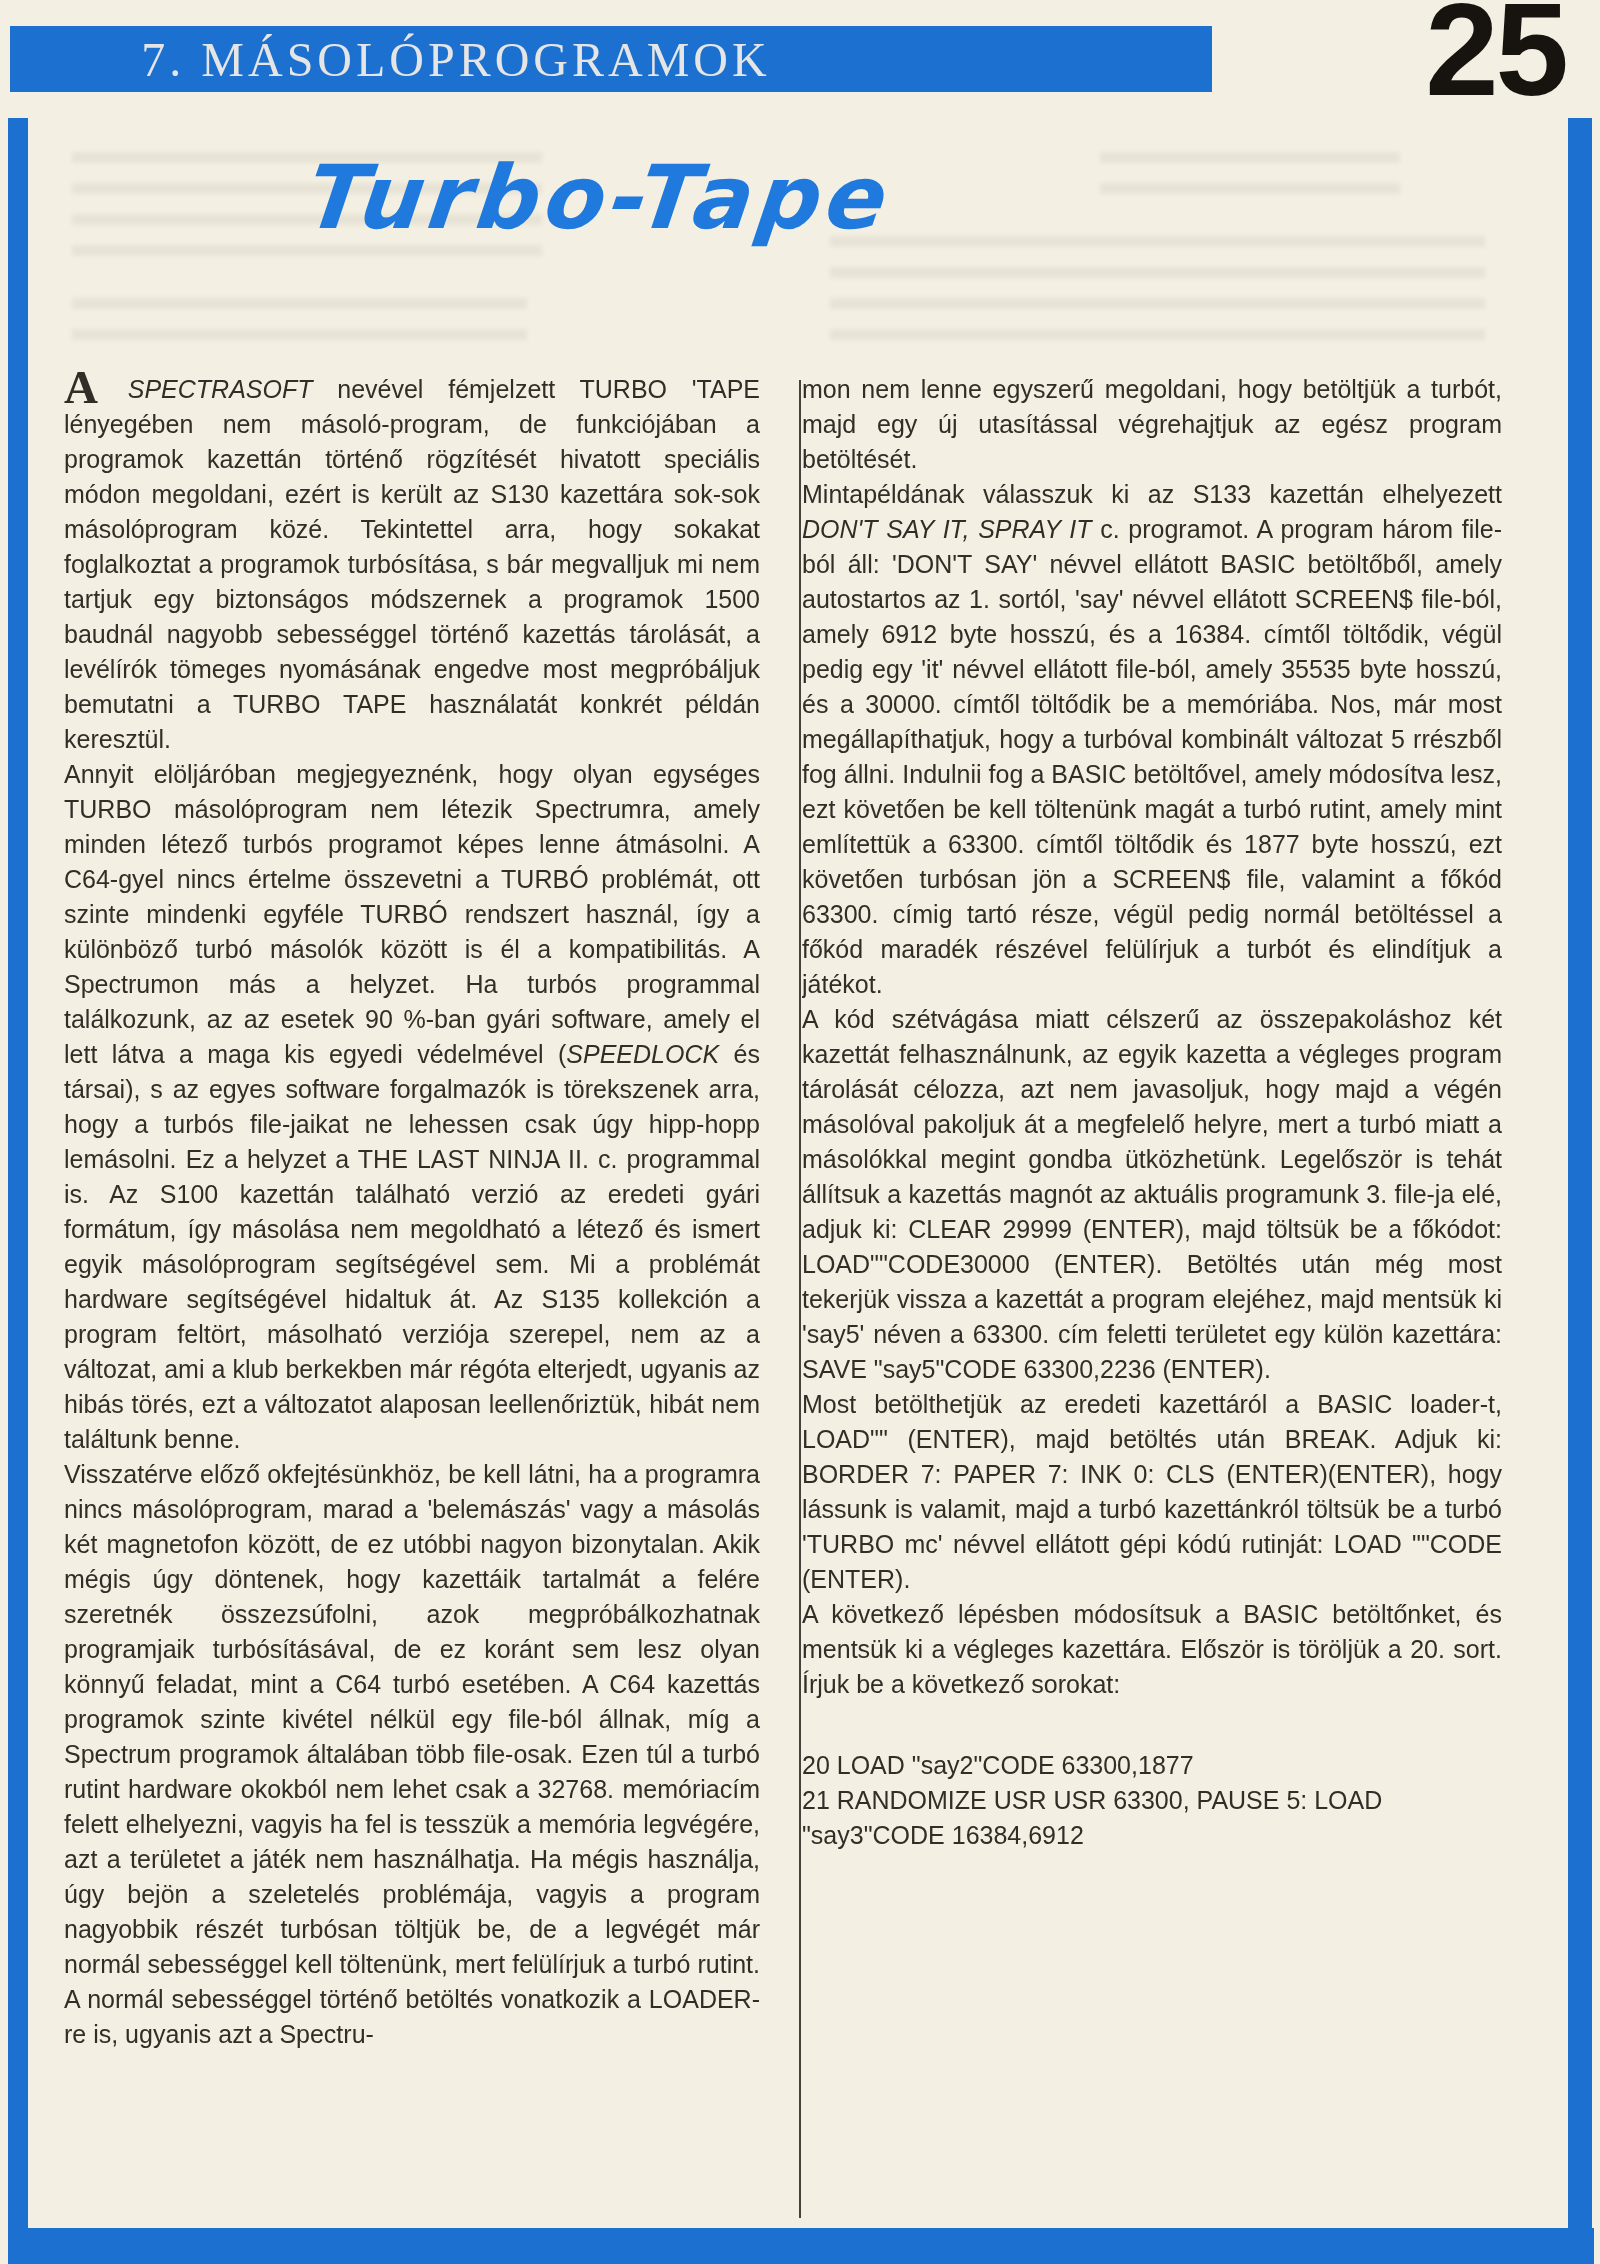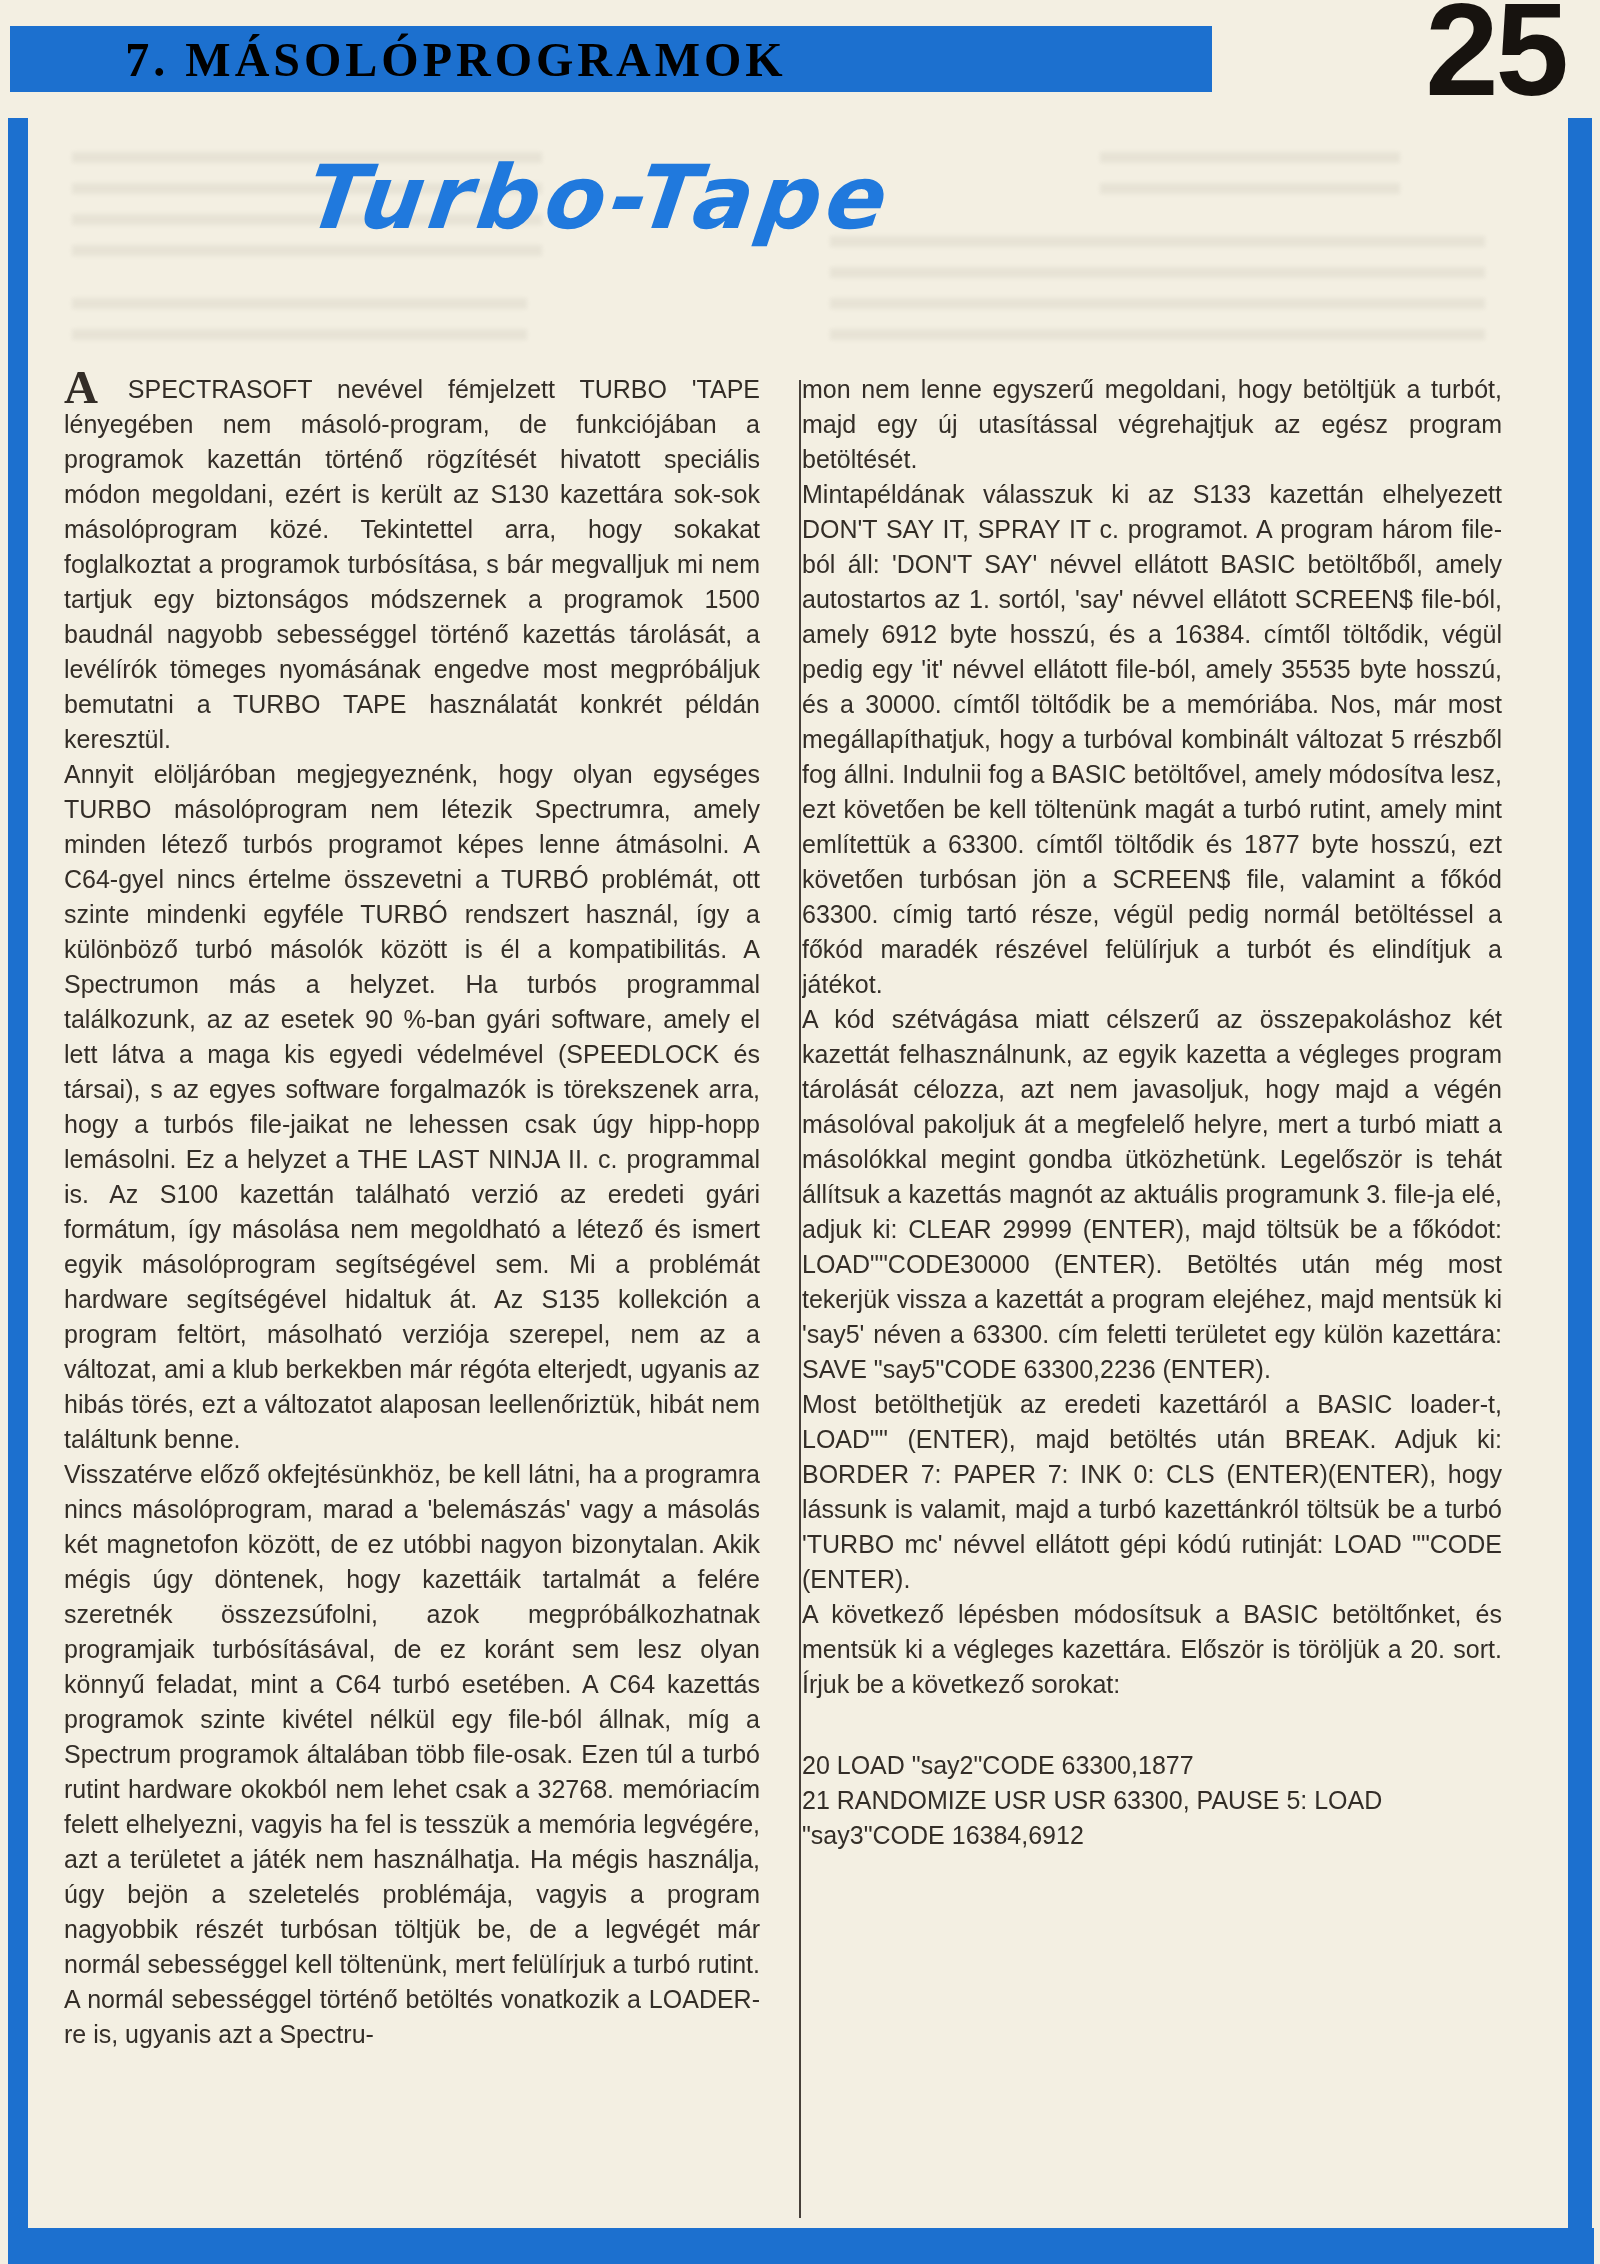--- a/index.html
+++ b/index.html
@@ -13,22 +13,22 @@
     background-color:var(--page-bg,#f3efe2);
     overflow:hidden;font-family:"Liberation Sans",sans-serif;
   }
   .header-bar{
     position:absolute;left:10px;top:26px;width:1202px;height:66px;
     background:var(--bar-blue,#1c70cf);
     display:flex;align-items:center;justify-content:center;
     padding-right:310px;box-sizing:border-box;
   }
   .header-title{
-    font-family:"Liberation Serif",serif;font-weight:700;font-size:48px;
-    color:#000000;letter-spacing:4px;white-space:nowrap;
+    font-family:"Liberation Serif",serif;font-weight:400;font-size:48px;
+    color:#e5e5e5;letter-spacing:4px;white-space:nowrap;
   }
   .page-number{
     position:absolute;top:-16px;right:34px;line-height:1.0;
     font-family:"Liberation Sans",sans-serif;font-weight:700;
     font-size:132px;letter-spacing:-3px;color:var(--ink-black,#17130f);
   }
   .article-title{
     position:absolute;left:300px;top:146px;width:600px;text-align:center;
     font-family:"DejaVu Sans",sans-serif;font-style:italic;font-weight:bold;
     font-size:88px;color:var(--title-blue,#2079dd);
@@ -42,21 +42,21 @@
   .column{
     position:absolute;top:372px;color:var(--ink,#332d27);
     font-size:25px;line-height:35px;text-align:justify;overflow:hidden;
   }
   .column.left{left:64px;width:696px;height:1848px;}
   .column.right{left:802px;width:700px;height:1852px;}
   .para{margin:0;}
   .para.code{text-align:left;}
   .para.gap{margin-top:46px;}
   .s-b{font-weight:normal;}
-  .s-i{}
+  .s-i{font-style:italic;}
   .s-dc{
     font-family:"Liberation Serif",serif;font-size:47px;font-weight:bold;
     line-height:28px;vertical-align:-5px;padding-right:5px;
   }
   .bleed{
     position:absolute;opacity:.32;filter:blur(2px);pointer-events:none;
     background:repeating-linear-gradient(180deg,
       rgba(122,115,100,0.30) 0px, rgba(122,115,100,0.30) 11px,
       rgba(0,0,0,0) 11px, rgba(0,0,0,0) 31px);
   }

